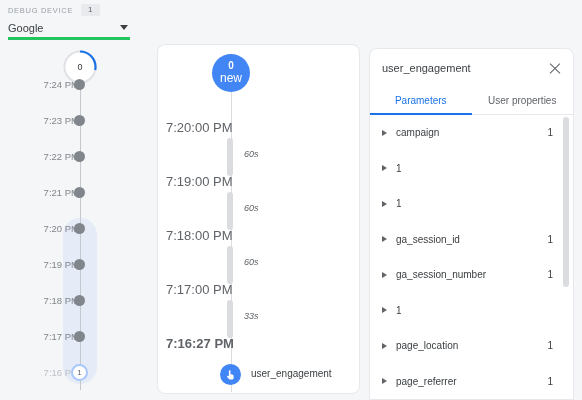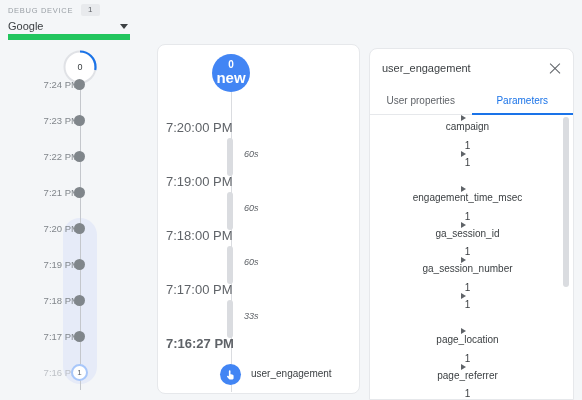--- a/index.html
+++ b/index.html
@@ -34,21 +34,21 @@
   .debug-count {
     font-size: 8px; color: #5f6368;
     background: #e8eaed;
     border-radius: 2px;
     padding: 1px 7px 1.5px 7px;
     line-height: 1.2;
   }
   .device-select {
     position: absolute; left: 8px; top: 18px;
     width: 122px; height: 22px;
-    border-bottom: 6px solid #22c55e;
+    border-bottom: 3px solid #22c55e;
     display: flex; align-items: center; justify-content: space-between;
   }
   .device-select-value {
     font-size: 11px; color: #3c4043;
   }
   .caret {
     width: 0; height: 0;
     border-left: 4px solid transparent;
     border-right: 4px solid transparent;
     border-top: 5px solid #3c4043;
@@ -124,21 +124,21 @@
     position: absolute; left: 54px; top: 9px;
     width: 38px; height: 38px;
     border-radius: 50%;
     background: #4285f4;
     color: #fff;
     display: flex; flex-direction: column;
     align-items: center; justify-content: center;
     line-height: 1.05;
   }
   #new-badge .n { font-size: 10px; font-weight: bold; }
-  #new-badge .t { font-size: 15px; font-weight: bold; }
+  #new-badge .t { font-size: 12px; }
 
   #ev-spine {
     position: absolute; left: 72.5px; top: 47px;
     width: 1px; height: 300px;
     background: #dadce0;
   }
   .gap-bar {
     position: absolute; left: 69px;
     width: 6px; border-radius: 3px;
     background: #dadce0;
@@ -217,21 +217,20 @@
 
   #rp-list {
     position: relative;
     height: 285px;
   }
   .param-row {
     position: relative;
     height: 35.5px;
     display: flex; align-items: center;
     padding: 0 20px 0 12px;
-    flex-direction: column;
   }
   .tri {
     width: 0; height: 0;
     border-top: 3.5px solid transparent;
     border-bottom: 3.5px solid transparent;
     border-left: 5px solid #5f6368;
     margin-right: 9px;
     flex: 0 0 auto;
   }
   .param-name {
@@ -356,42 +355,41 @@
   </div>
 
   <div id="right-panel">
 
     <div id="rp-header">
       <span id="rp-title">user_engagement</span>
       <span id="rp-close"></span>
     </div>
 
     <div id="rp-tabs">
+        <div class="rp-tab active">
+          <span>Parameters</span>
+        </div>
         <div class="rp-tab">
           <span>User properties</span>
         </div>
-        <div class="rp-tab active">
-          <span>Parameters</span>
-        </div>
       </div>
 
     <div id="rp-list">
       <div id="rp-rows">
           <div class="param-row">
             <span class="tri"></span>
             <span class="param-name">campaign</span>
             <span class="param-val">1</span>
           </div>
           <div class="param-row">
             <span class="tri"></span>
             <span class="param-val">1</span>
           </div>
           <div class="param-row">
             <span class="tri"></span>
-            <span class="param-name">engagement_time_msec</span>
             <span class="param-val">1</span>
           </div>
           <div class="param-row">
             <span class="tri"></span>
             <span class="param-name">ga_session_id</span>
             <span class="param-val">1</span>
           </div>
           <div class="param-row">
             <span class="tri"></span>
             <span class="param-name">ga_session_number</span>

